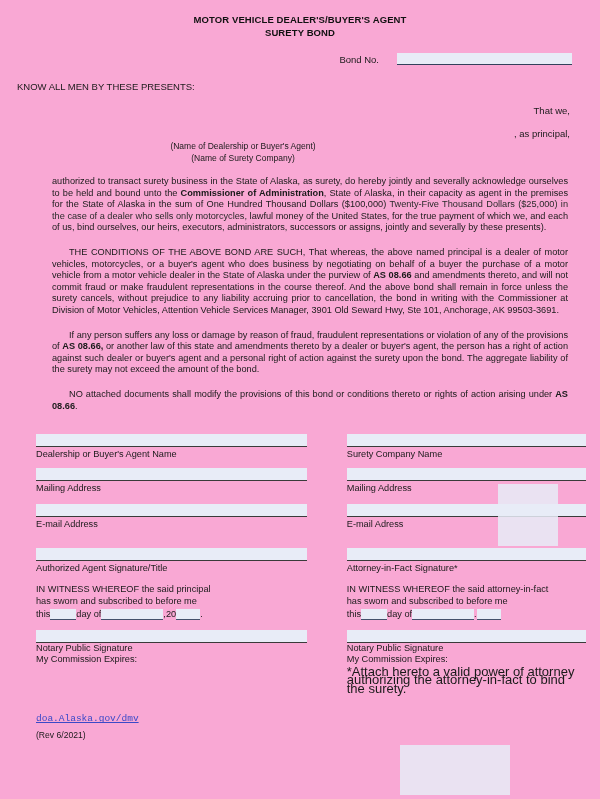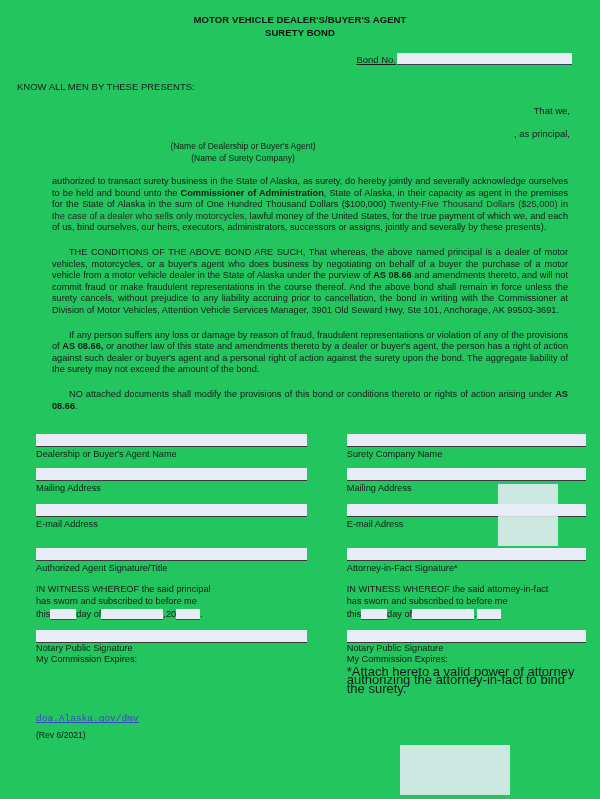--- a/index.html
+++ b/index.html
@@ -11,21 +11,21 @@
     width: 600px;
     height: 799px;
     font-family: "Liberation Sans", sans-serif;
     color: #1a1a1a;
     overflow: hidden;
     position: relative;
   }
   .page {
     position: absolute;
     inset: 0;
-    background: #22c55e;
+    background: #f9a8d4;
     padding: 0;
   }
   
   .doc-title {
     text-align: center;
     font-size: 9.5px;
     font-weight: bold;
     letter-spacing: 0.1px;
     line-height: 12.5px;
     margin: 0;
@@ -35,21 +35,21 @@
   .doc-title .line2 { display: block; }
 
   
   .bondno-row {
     display: flex;
     justify-content: flex-end;
     align-items: flex-end;
     padding: 14px 28px 0 0;
     font-size: 9.5px;
   }
-  .bondno-label { white-space: nowrap; padding-right: 1px; text-decoration: underline; }
+  .bondno-label { white-space: nowrap; padding-right: 18px; }
   .fill {
     background: #e8ecf7;
     border-bottom: 1px solid #33415c;
     height: 11px;
     display: inline-block;
   }
   .bondno-fill { width: 175px; }
 
   
   .know {

